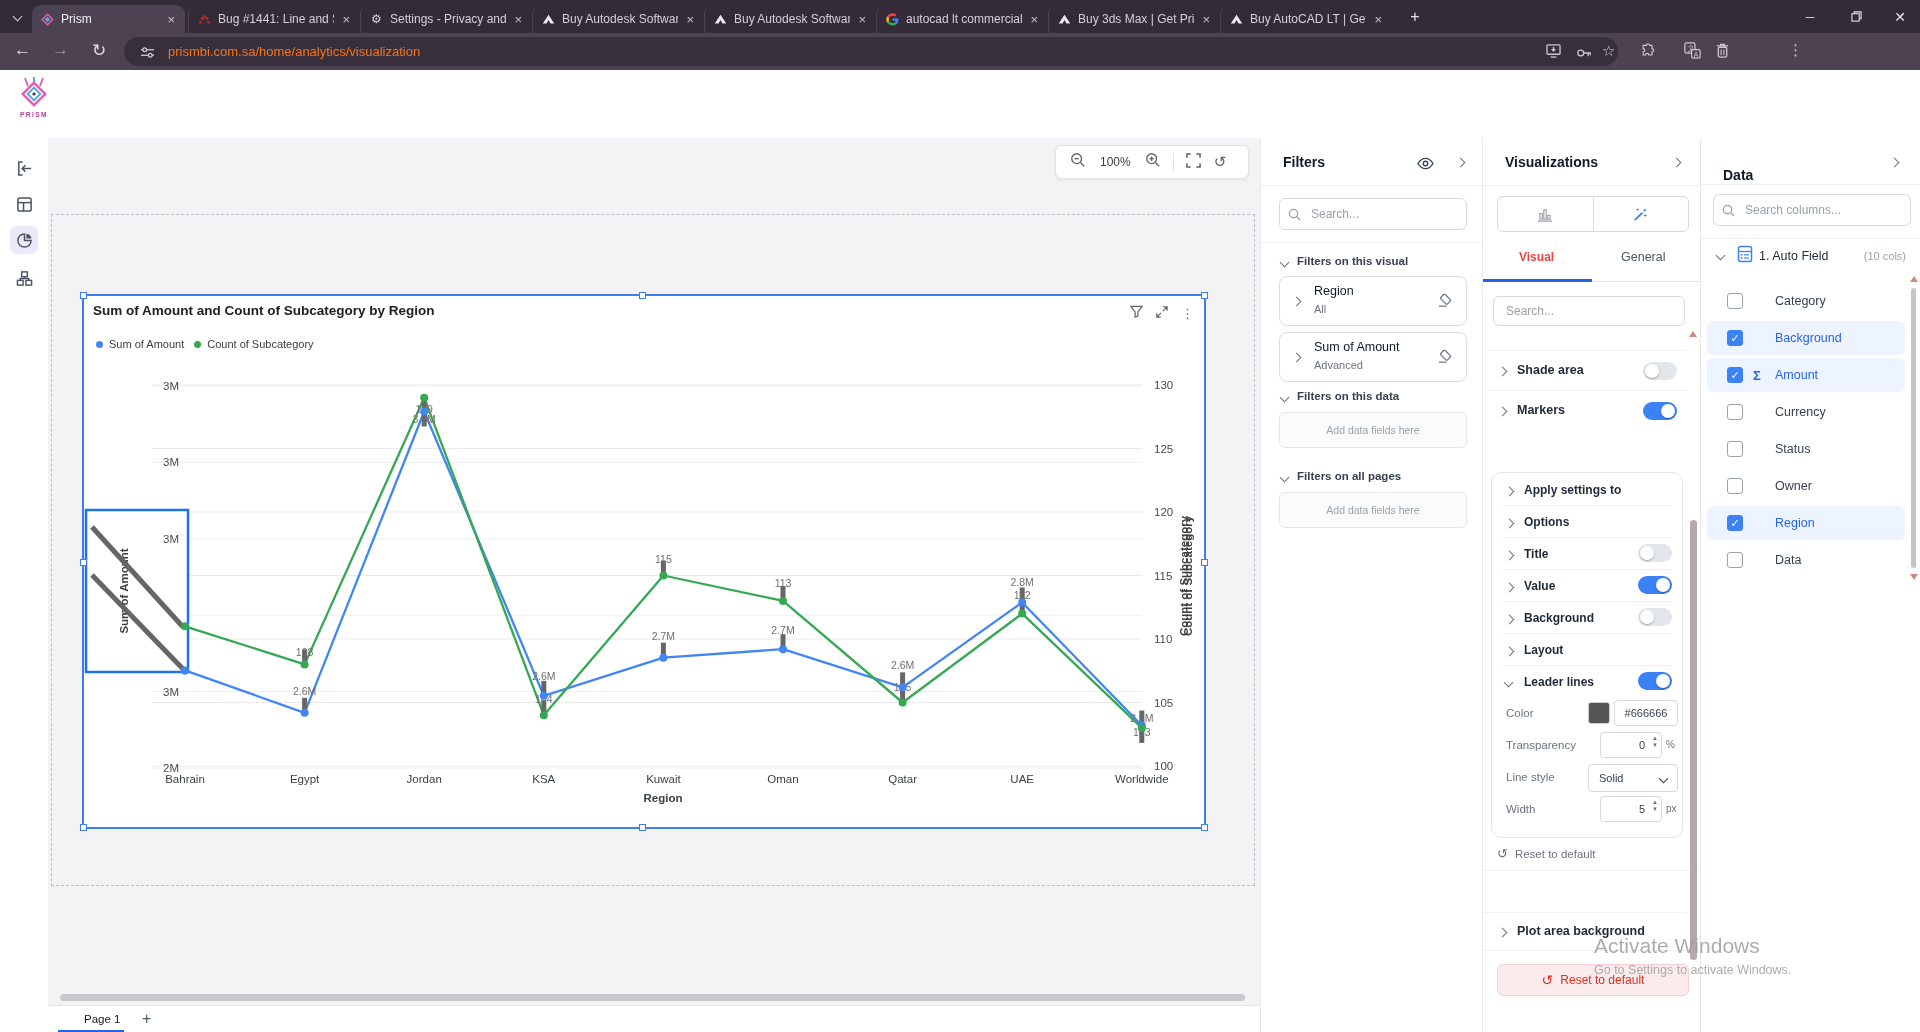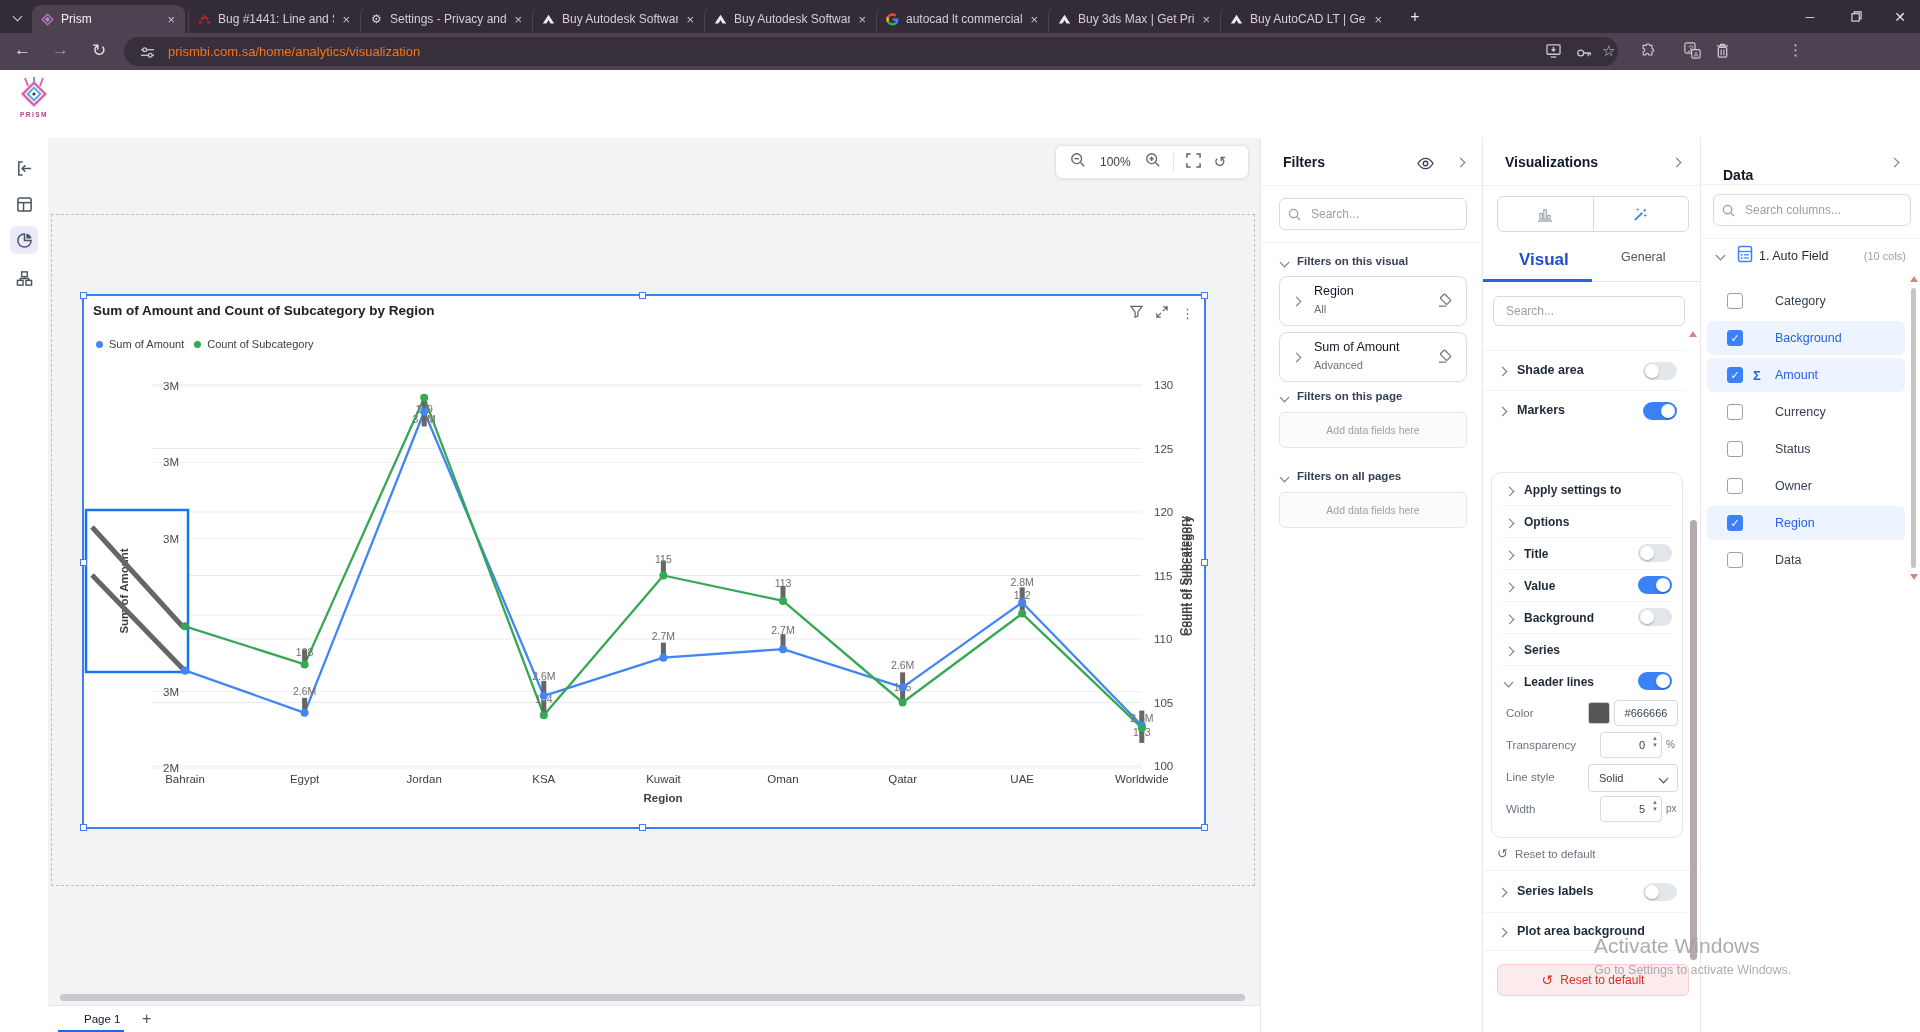--- a/index.html
+++ b/index.html
@@ -523,21 +523,21 @@
     <span class="vl">Advanced</span>
     <span style="position:absolute;right:14px;top:16px">
       <svg width="15" height="15" viewBox="0 0 16 16">
           <rect x="4.2" y="3.2" width="10" height="6.5" rx="1.2" transform="rotate(45 9 6.5)" fill="none" stroke="#6b7280" stroke-width="1.3"></rect>
           <line x1="2" y1="14" x2="10" y2="14" stroke="#6b7280" stroke-width="1.3"></line>
         </svg>
     </span>
   </div>
 
   <span class="r chev chevd" style="left:20px;top:256px"></span>
-  <span class="sectlbl" style="left:36px;top:252px">Filters on this page</span>
+  <span class="sectlbl" style="left:36px;top:252px">Filters on this data</span>
   <div class="dropzone" style="top:274px">Add data fields here</div>
 
   <span class="r chev chevd" style="left:20px;top:336px"></span>
   <span class="sectlbl" style="left:36px;top:332px">Filters on all pages</span>
   <div class="dropzone" style="top:354px">Add data fields here</div>
 </div>
 
 <div class="r panel" style="left:1482px;width:218px">
   <span class="ptitle" style="left:22px;top:16px">Visualizations</span>
   <span class="r chev" style="left:190px;top:21px;transform:rotate(-45deg)"></span>
@@ -555,21 +555,21 @@
     <span style="flex:1;display:flex;align-items:center;justify-content:center">
       <svg width="17" height="17" viewBox="0 0 18 18">
           <line x1="3" y1="15" x2="11" y2="7" stroke="#3b82f6" stroke-width="2"></line>
           <line x1="12.5" y1="5.5" x2="14.5" y2="3.5" stroke="#3b82f6" stroke-width="2"></line>
           <path d="M14 8 l.6 1.4 L16 10 l-1.4.6 L14 12 l-.6-1.4 L12 10 l1.4-.6 Z" fill="#3b82f6"></path>
           <path d="M6 2 l.5 1.2 L7.7 3.7 l-1.2.5 L6 5.4 l-.5-1.2 L4.3 3.7 l1.2-.5 Z" fill="#3b82f6"></path>
         </svg>
     </span>
   </div>
 
-  <span class="tx" style="left:36px;top:112px;font-size:17px;font-weight:bold;color:#1d4ed8">Visual</span>
+  <span class="tx" style="left:36px;top:112px;font-size:12px;font-weight:bold;color:#ef4444">Visual</span>
   <span class="tx" style="left:138px;top:112px;font-size:12.5px;color:#4b5563">General</span>
   <div class="pdiv" style="top:143px;background:#e5e7eb"></div>
   <div class="r" style="left:0;top:141px;width:109px;height:3px;background:#2563eb"></div>
 
   <div class="searchbox" style="left:10px;top:158px;width:190px;height:28px">
     <input style="margin-left: 10px;" placeholder="Search...">
   </div>
 
   <div class="vrow" style="top:212px;height:40px">
     <span class="chev" style="position:absolute;left:16px;top:17px;transform:rotate(-45deg)"></span>
@@ -595,21 +595,21 @@
     <div class="pdiv" style="top:96px;left:10px;width:170px"></div>
     <span class="chev" style="position:absolute;left:14px;top:111px;transform:rotate(-45deg)"></span>
     <span class="grplbl" style="top:106px">Value</span>
     <span class="tgl on" style="left:146px;top:103px"></span>
     <div class="pdiv" style="top:128px;left:10px;width:170px"></div>
     <span class="chev" style="position:absolute;left:14px;top:143px;transform:rotate(-45deg)"></span>
     <span class="grplbl" style="top:138px">Background</span>
     <span class="tgl" style="left:146px;top:135px"></span>
     <div class="pdiv" style="top:160px;left:10px;width:170px"></div>
     <span class="chev" style="position:absolute;left:14px;top:175px;transform:rotate(-45deg)"></span>
-    <span class="grplbl" style="top:170px">Series</span>
+    <span class="grplbl" style="top:170px">Layout</span>
     <div class="pdiv" style="top:192px;left:10px;width:170px"></div>
     <span class="chev chevd" style="position:absolute;left:13px;top:206px"></span>
     <span class="grplbl" style="top:202px">Leader lines</span>
     <span class="tgl on" style="left:146px;top:199px"></span>
 
     <span class="proplbl" style="top:234px">Color</span>
     <span class="r" style="left:96px;top:229px;width:20px;height:20px;border:1px solid #c9ced4;border-radius:3px;background:#555"></span>
     <div class="propinput" style="left:122px;top:227px;width:62px;height:24px;justify-content:center">
         <span>#666666</span>
       </div>
@@ -640,25 +640,20 @@
     </div>
     <span class="proplbl" style="left:174px;top:330px;font-size:10px">px</span>
   </div>
 
   <span class="resetlink" style="top:708px">
     <span style="font-size:13px">↺</span>
     <span>Reset to default</span>
   </span>
   <div class="pdiv" style="top:732px"></div>
 
-  <div class="vrow" style="top:734px;height:40px;border-top:none">
-    <span class="chev" style="position:absolute;left:16px;top:17px;transform:rotate(-45deg)"></span>
-    <span class="vrowlbl" style="top:12px">Series labels</span>
-    <span class="tgl" style="left:160px;top:11px"></span>
-  </div>
   <div class="vrow" style="top:774px;height:38px">
     <span class="chev" style="position:absolute;left:16px;top:16px;transform:rotate(-45deg)"></span>
     <span class="vrowlbl" style="top:11px">Plot area background</span>
   </div>
   <div class="pdiv" style="top:812px"></div>
 
   <div class="resetbtn" style="top:826px">
     <span style="font-size:14px">↺</span>
     <span>Reset to default</span>
   </div>

